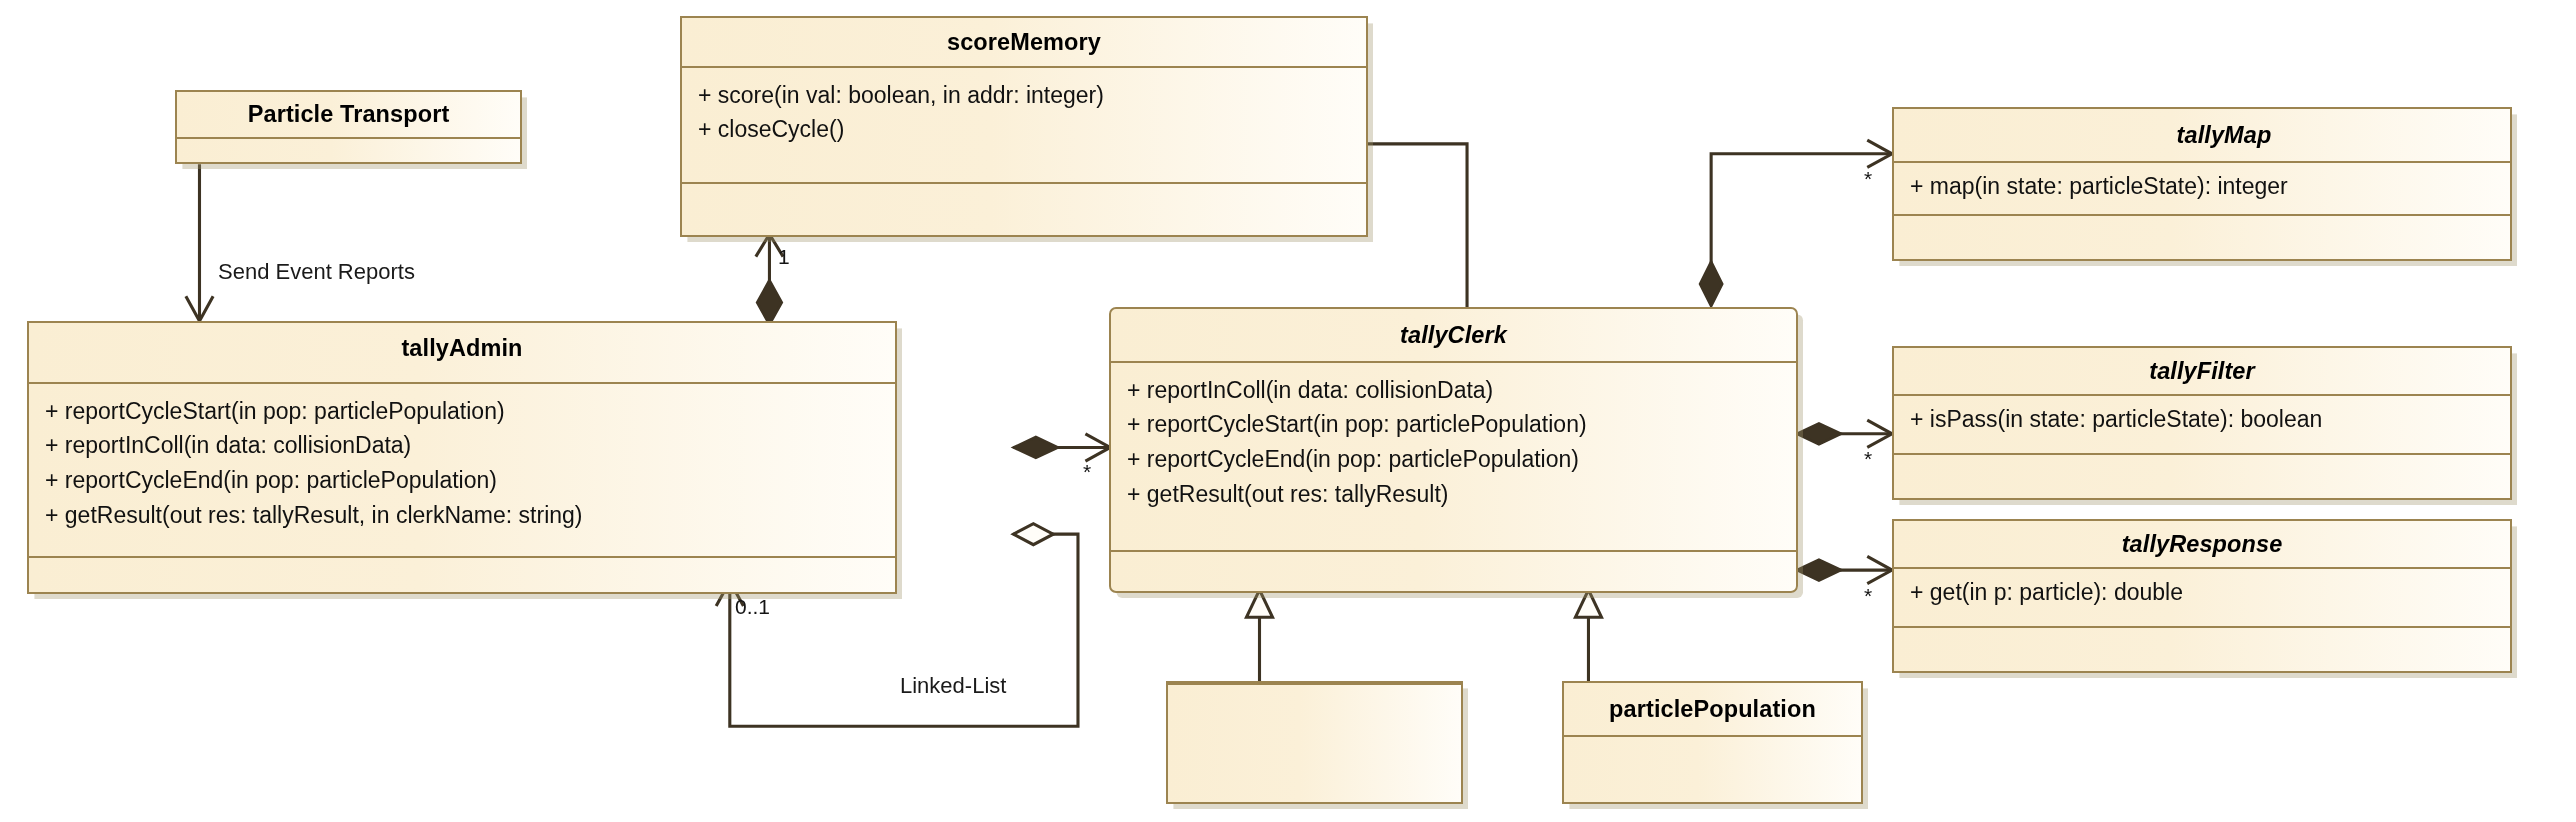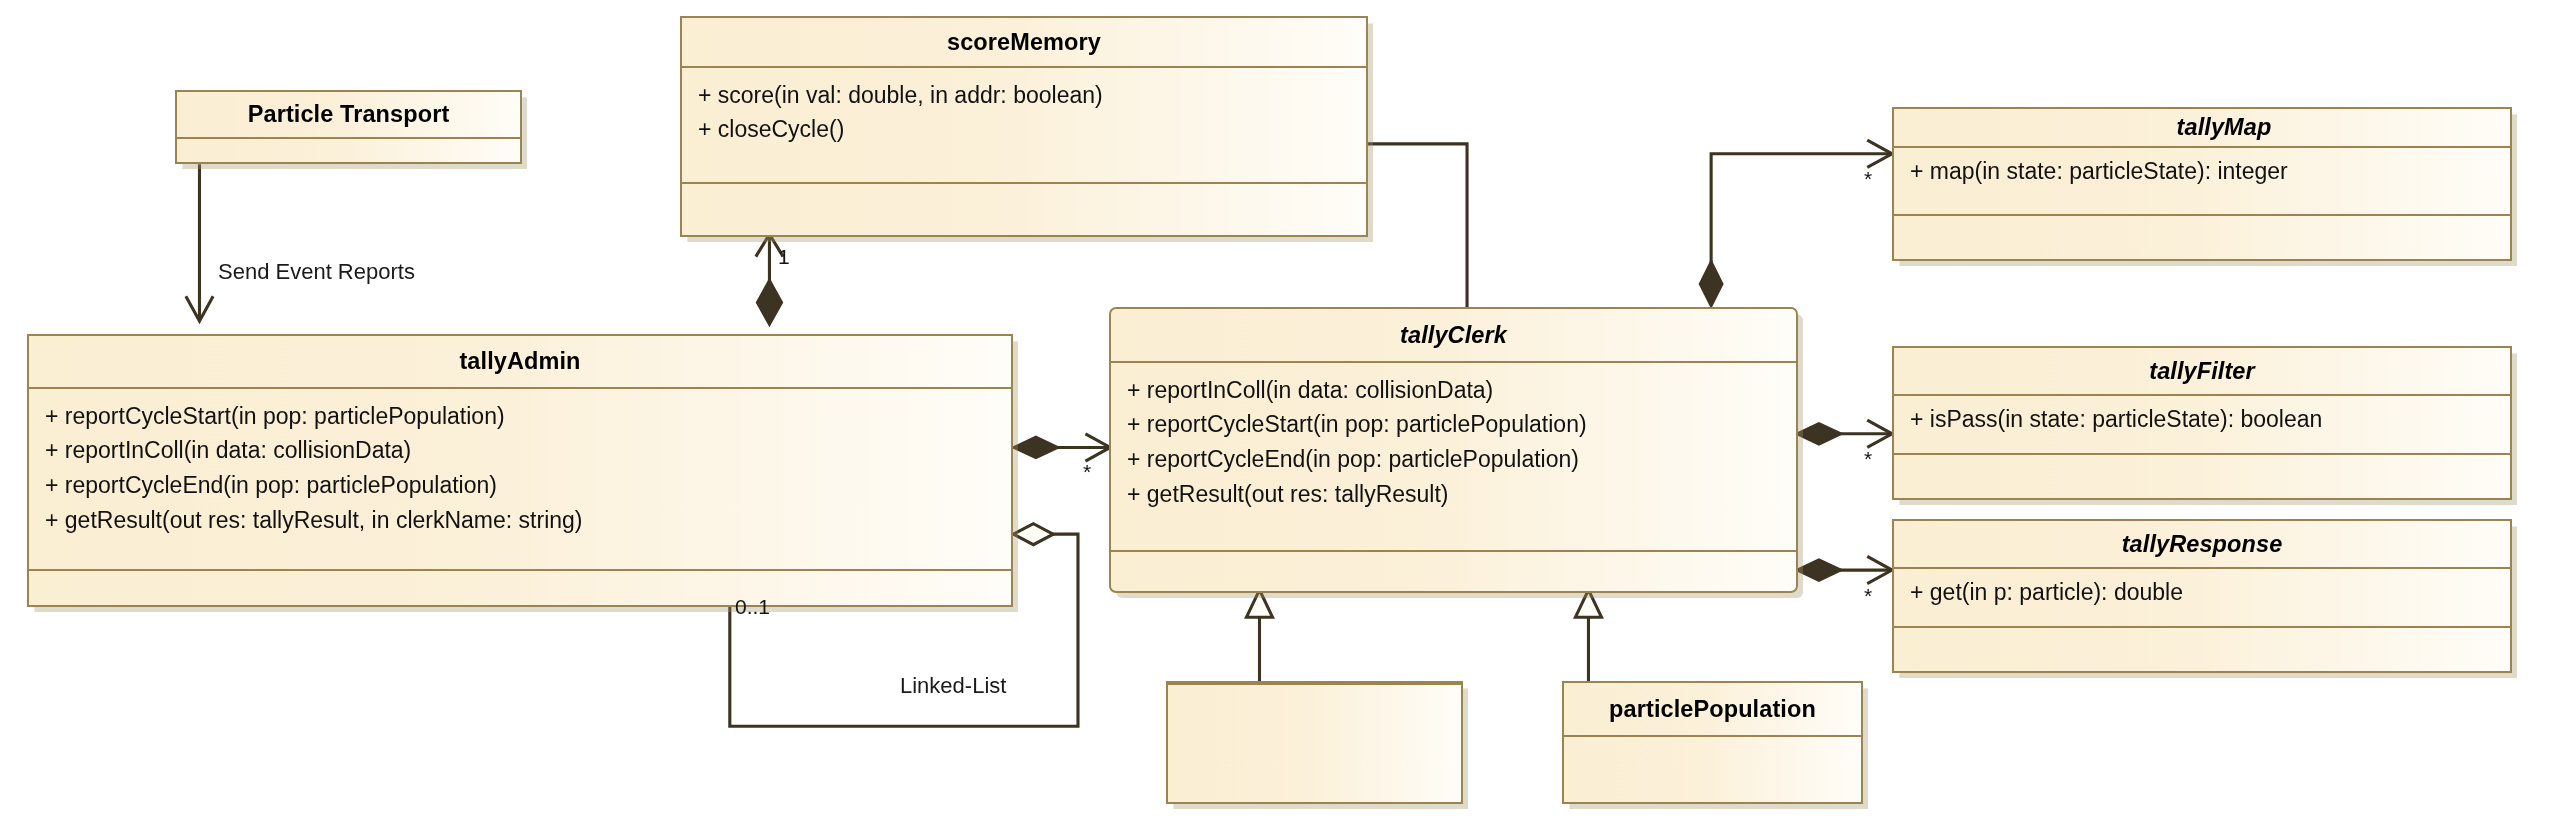--- a/index.html
+++ b/index.html
@@ -136,27 +136,27 @@
   </svg>
 
   <div class="uml-class" style="left:175px;top:90px;width:347px;height:74px;">
     <div class="uml-name" style="height:45px;">Particle Transport</div>
     <div class="uml-attrs" style="height:27px;"></div>
   </div>
 
   <div class="uml-class" style="left:680px;top:16px;width:688px;height:221px;">
     <div class="uml-name" style="height:48px;">scoreMemory</div>
     <div class="uml-ops">
-      <div class="uml-op">+ score(in val: double, in addr: boolean)</div>
+      <div class="uml-op">+ score(in val: boolean, in addr: integer)</div>
       <div class="uml-op">+ closeCycle()</div>
     </div>
     <div class="uml-attrs" style="height:53px;"></div>
   </div>
 
-  <div class="uml-class" style="left:27px;top:334px;width:986px;height:273px;">
+  <div class="uml-class" style="left:27px;top:321px;width:870px;height:273px;gap:8px;">
     <div class="uml-name" style="height:51px;">tallyAdmin</div>
     <div class="uml-ops">
       <div class="uml-op">+ reportCycleStart(in pop: particlePopulation)</div>
       <div class="uml-op">+ reportInColl(in data: collisionData)</div>
       <div class="uml-op">+ reportCycleEnd(in pop: particlePopulation)</div>
       <div class="uml-op">+ getResult(out res: tallyResult, in clerkName: string)</div>
     </div>
     <div class="uml-attrs" style="height:36px;"></div>
   </div>
 
@@ -165,21 +165,21 @@
     <div class="uml-ops">
       <div class="uml-op">+ reportInColl(in data: collisionData)</div>
       <div class="uml-op">+ reportCycleStart(in pop: particlePopulation)</div>
       <div class="uml-op">+ reportCycleEnd(in pop: particlePopulation)</div>
       <div class="uml-op">+ getResult(out res: tallyResult)</div>
     </div>
     <div class="uml-attrs" style="height:41px;"></div>
   </div>
 
   <div class="uml-class" style="left:1892px;top:107px;width:620px;height:154px;">
-    <div class="uml-name italic" style="height:37px;margin-left:44px;">tallyMap</div>
+    <div class="uml-name italic" style="height:52px;margin-left:44px;">tallyMap</div>
     <div class="uml-ops" style="padding-top:6.2px;">
       <div class="uml-op">+ map(in state: particleState): integer</div>
     </div>
     <div class="uml-attrs" style="height:45px;"></div>
   </div>
 
   <div class="uml-class" style="left:1892px;top:312px;width:620px;height:154px;margin-top:34px;">
     <div class="uml-name italic" style="height:46px;">tallyFilter</div>
     <div class="uml-ops" style="padding-top:6.2px;">
       <div class="uml-op">+ isPass(in state: particleState): boolean</div>

